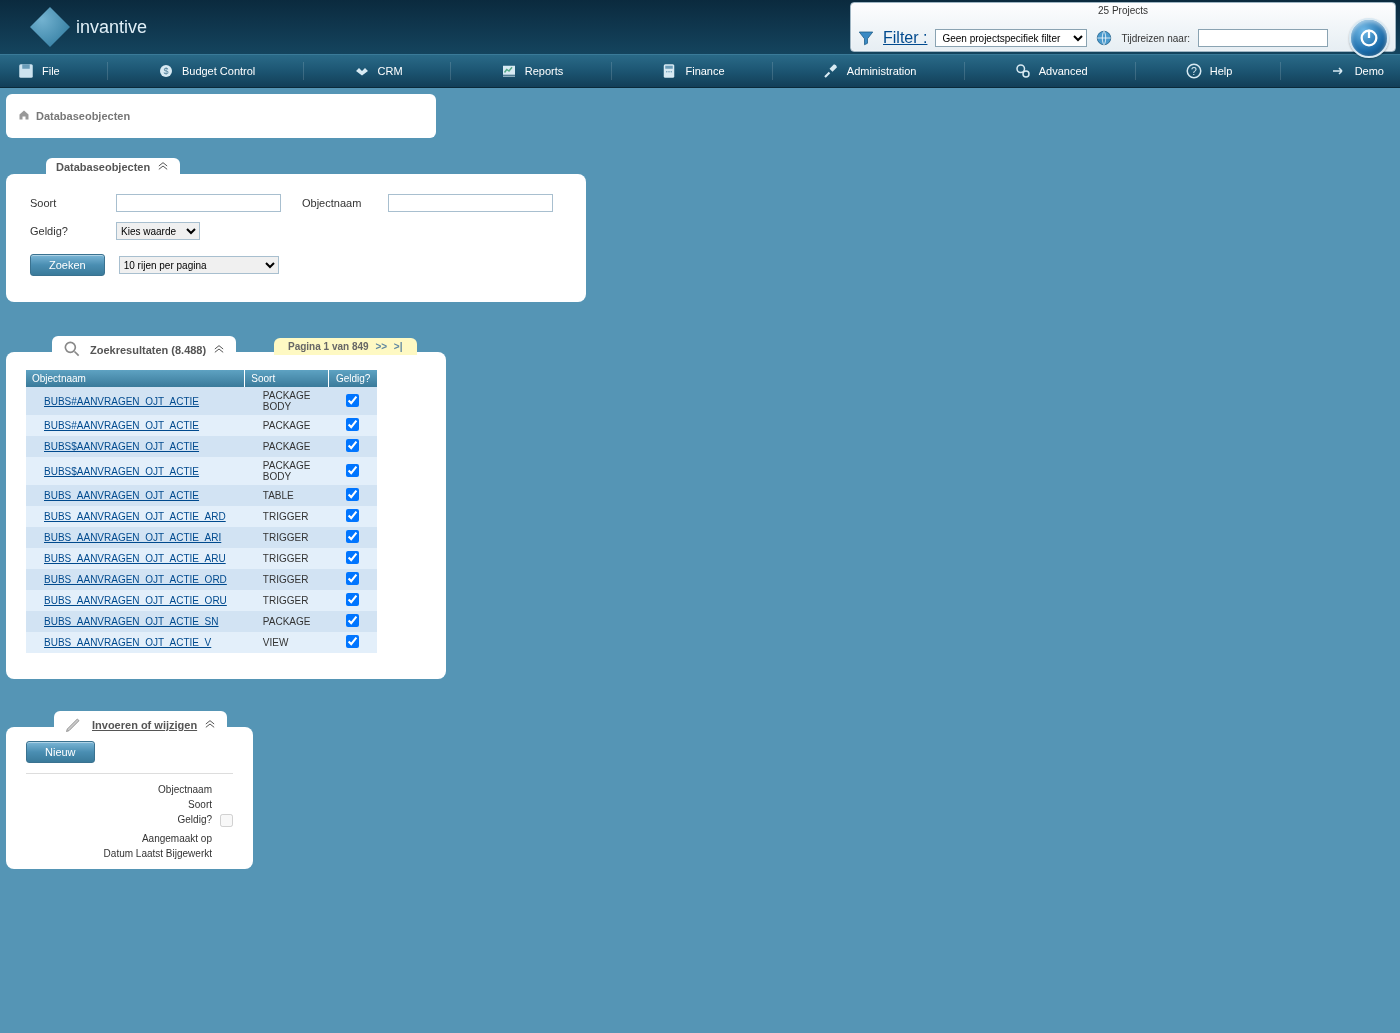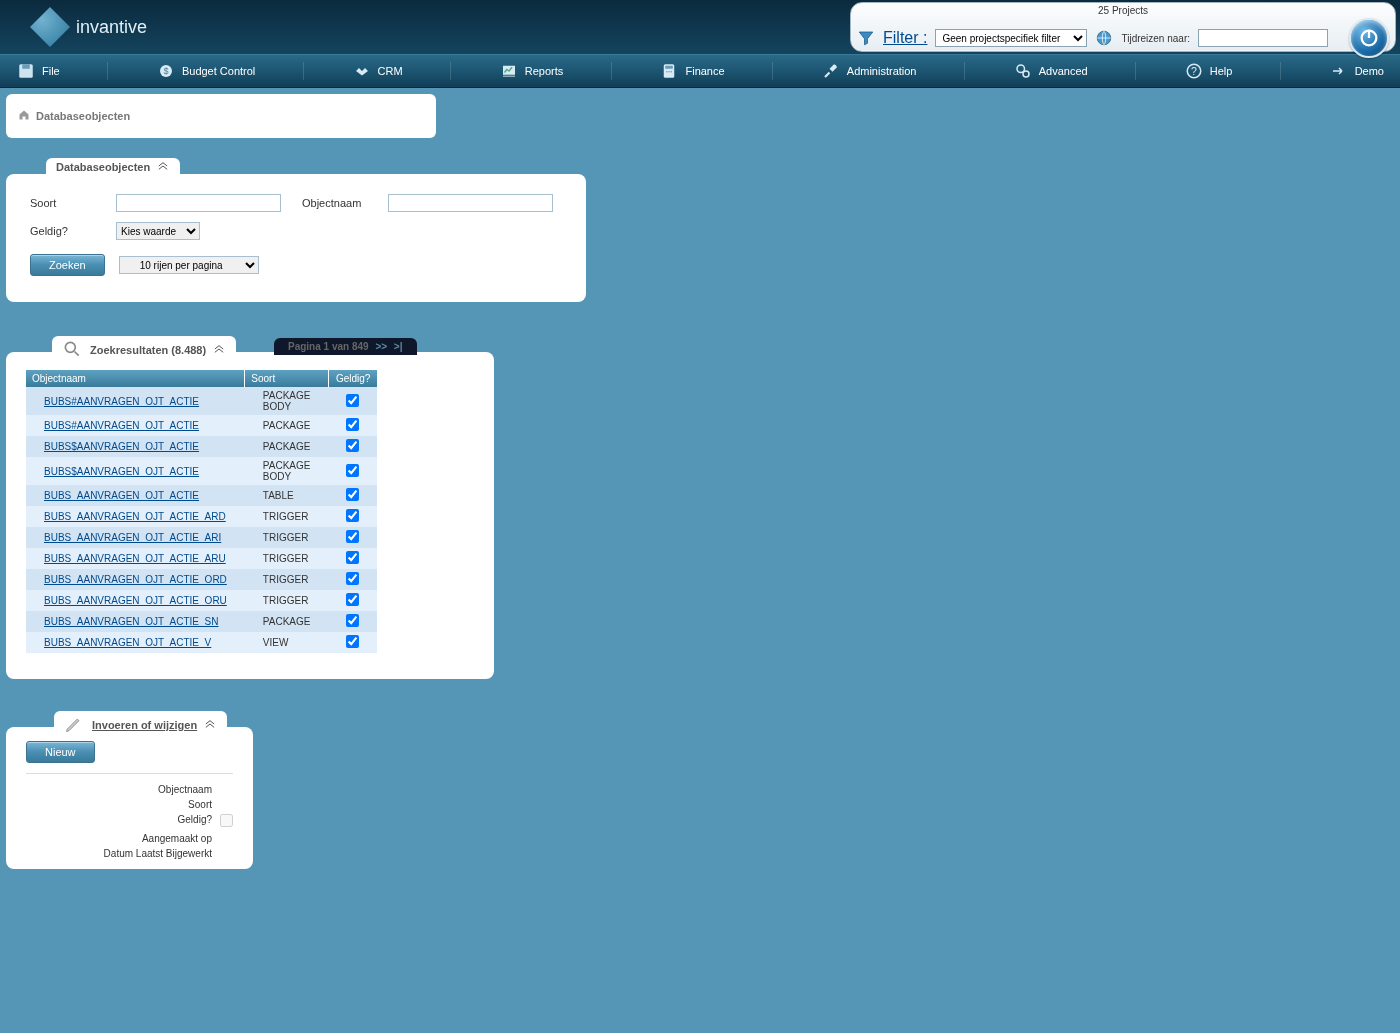--- a/index.html
+++ b/index.html
@@ -34,21 +34,21 @@
 }
 .brand-text { font-size: 18px; font-weight: 300; color: #e0eff7; }
 .top-right-box {
   position: absolute;
   right: 4px;
   top: 2px;
   width: 546px;
   height: 50px;
   background: linear-gradient(180deg, #fdfdfe, #e6eef3);
   border: 1px solid #9fb5c3;
-  border-radius: 12px;
+  border-radius: 4px;
   padding: 2px 6px;
   box-shadow: inset 0 0 2px #fff;
 }
 .project-count {
   text-align: center;
   font-size: 10px;
   color: #333;
   padding: 0 0 2px;
 }
 .top-right-controls {
@@ -166,29 +166,29 @@
 .btn-primary {
   background: linear-gradient(180deg, #7bb6d6 0%, #4a8eb2 50%, #3a7a9a 100%);
   color: #fff;
   border: 1px solid #3a7290;
   border-radius: 3px;
   padding: 4px 18px;
   font-size: 11px;
   cursor: pointer;
   box-shadow: inset 0 1px 0 rgba(255,255,255,0.4);
 }
-.rows-select { width: 140px; height: 18px; font-size: 10px; border: 1px solid #a8bfcf; background: #f0f0f0; padding-left: 16px; }
-
-.results-panel { width: 488px; margin-top: 50px; }
+.rows-select { width: 160px; height: 18px; font-size: 10px; border: 1px solid #a8bfcf; background: #f0f0f0; }
+
+.results-panel { width: 440px; margin-top: 50px; }
 .results-panel .panel-tab { left: 46px; }
 .pagination-tab {
   position: absolute;
   top: -14px;
   left: 268px;
-  background: #0f172a;
+  background: #fef9c3;
   border-top-left-radius: 6px;
   border-top-right-radius: 6px;
   padding: 3px 14px;
   font-size: 10px;
   color: #666;
   font-weight: bold;
 }
 .pagination-tab a { color: #6088a0; text-decoration: none; margin-left: 4px; }
 .results-panel .panel-body { padding: 18px 20px 26px; }
 

